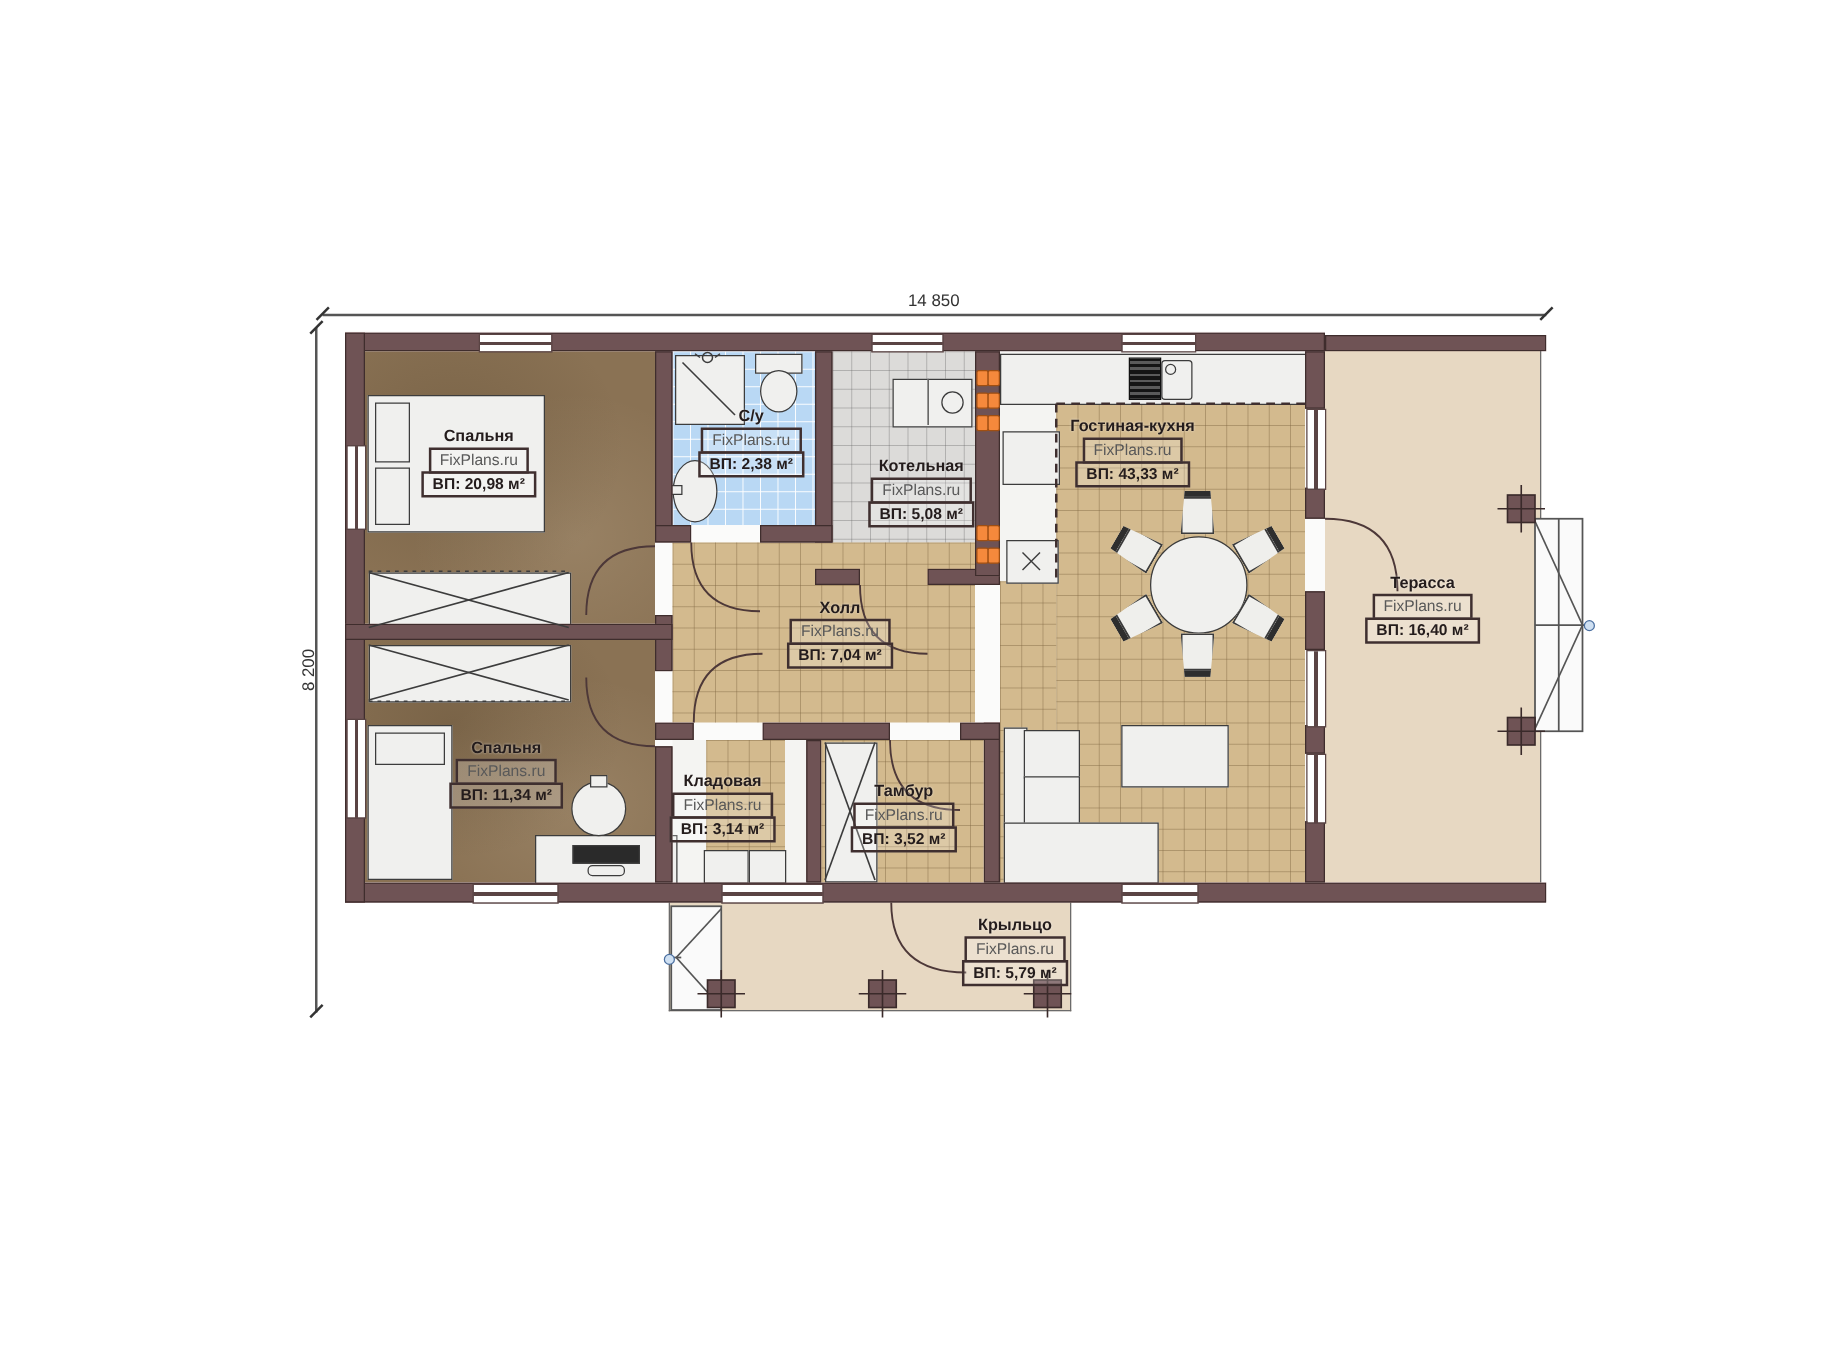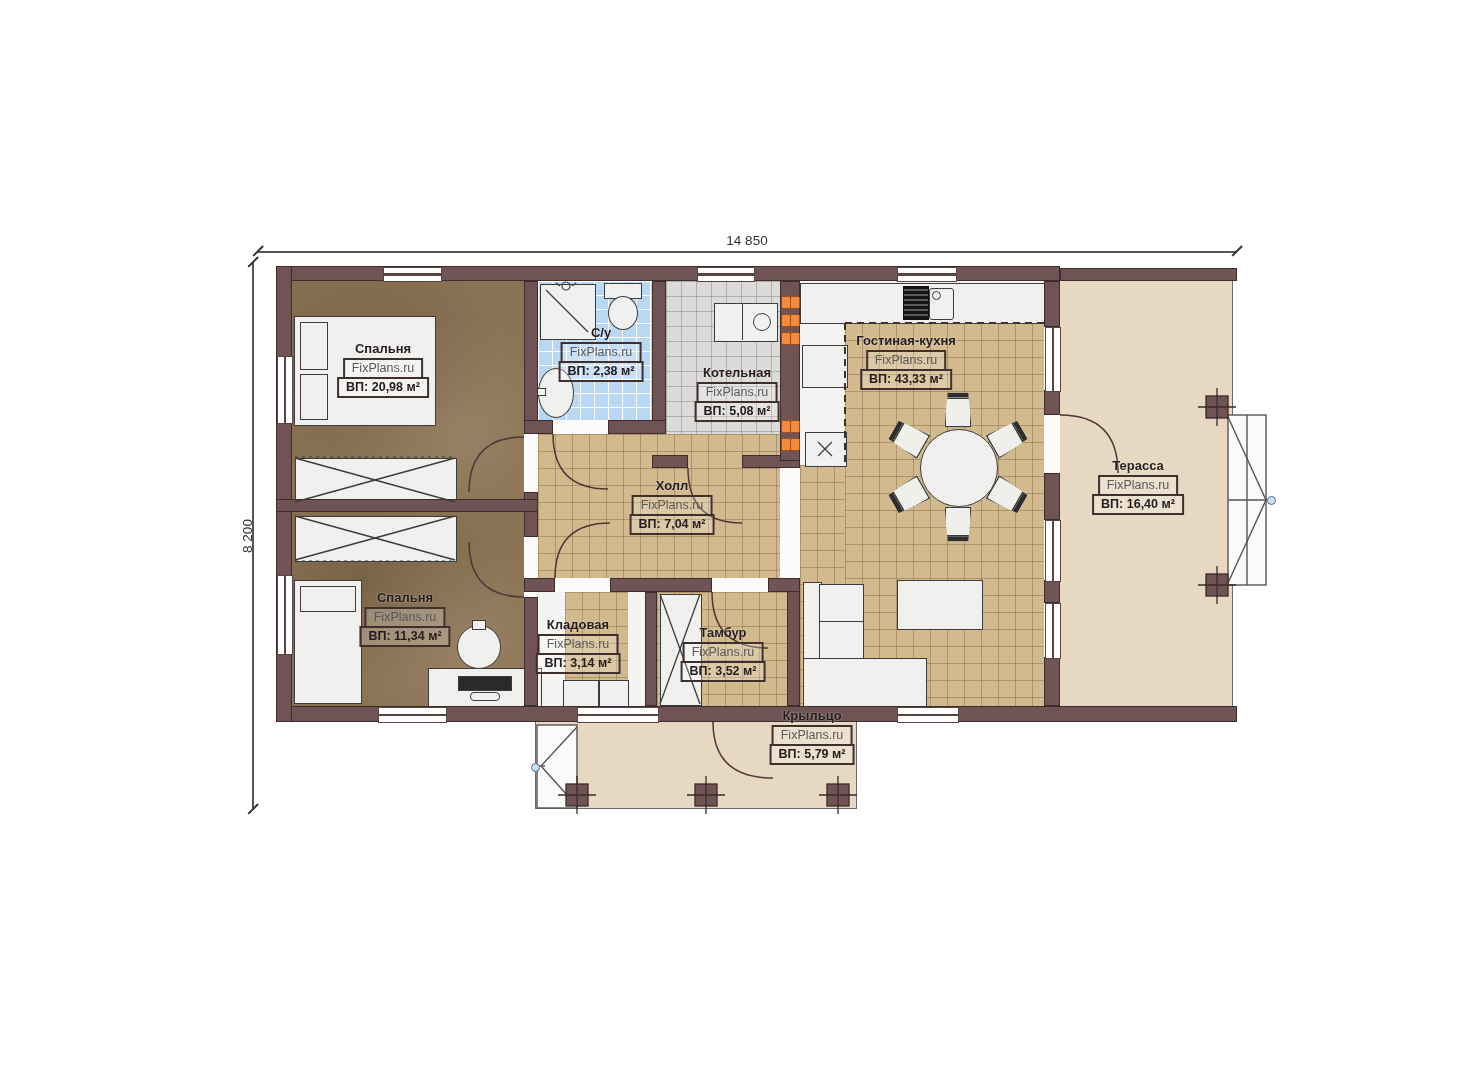--- a/index.html
+++ b/index.html
@@ -309,19 +309,19 @@
   <div class="lbl" style="left:578px;top:617px;">
     <div class="room-name">Кладовая</div>
     <div class="wm-box">FixPlans.ru</div>
     <div class="area-box">ВП: 3,14 м²</div>
   </div>
   <div class="lbl" style="left:723px;top:625px;align-items:center;">
     <div class="room-name">Тамбур</div>
     <div class="wm-box">FixPlans.ru</div>
     <div class="area-box">ВП: 3,52 м²</div>
   </div>
-  <div class="lbl" style="left:812px;top:708px;">
+  <div class="lbl" style="left:812px;top:732px;">
     <div class="room-name">Крыльцо</div>
     <div class="wm-box">FixPlans.ru</div>
     <div class="area-box">ВП: 5,79 м²</div>
   </div>
 
 </div>
 
 </body></html>

